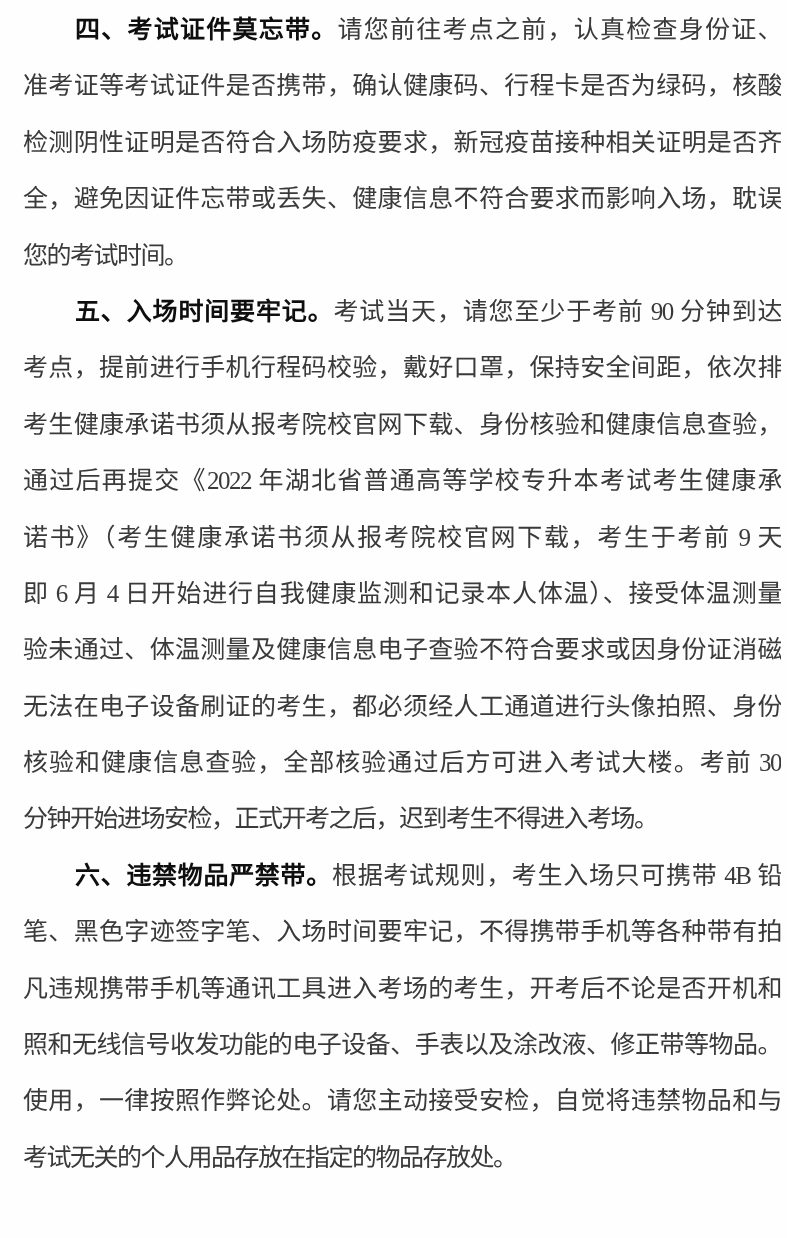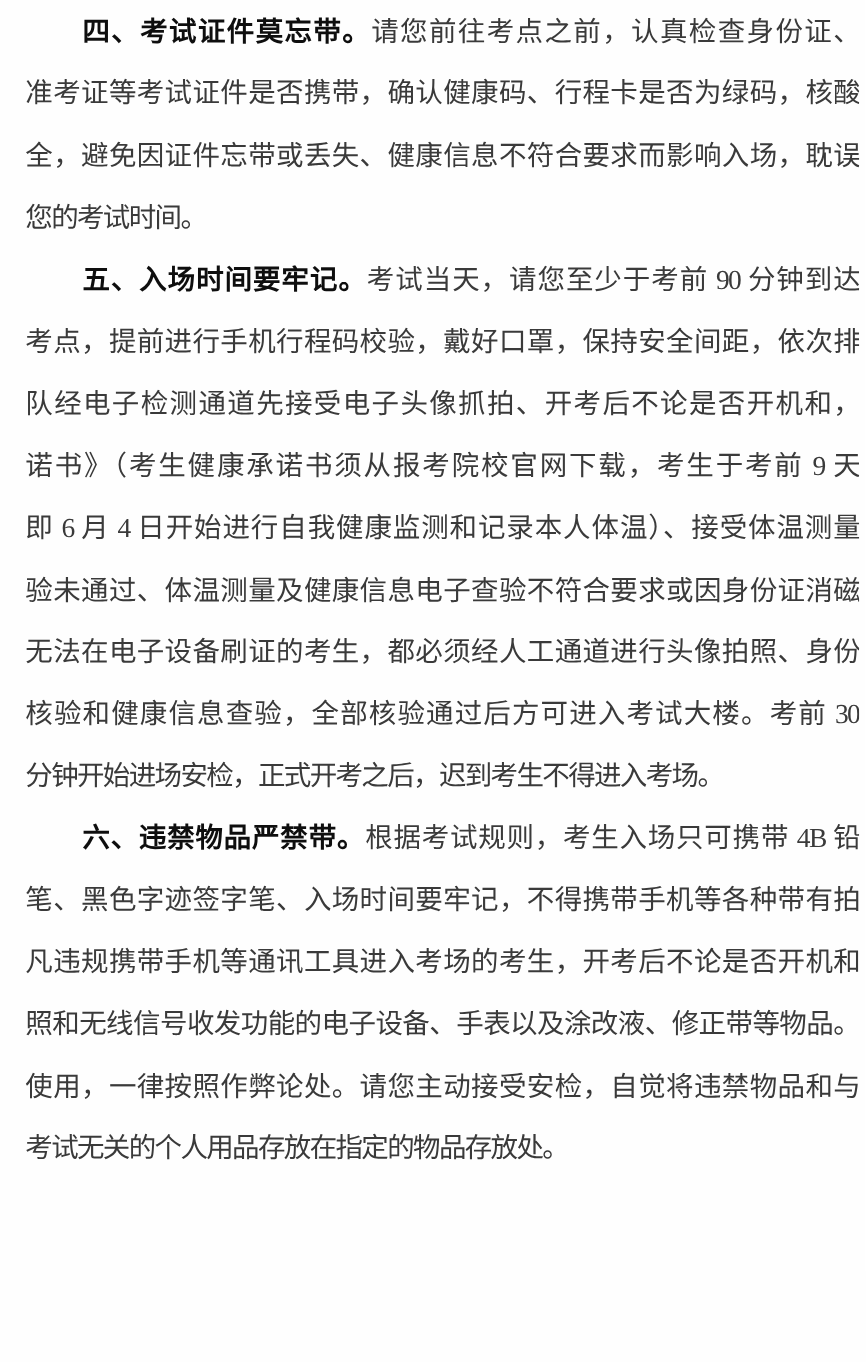--- a/index.html
+++ b/index.html
@@ -47,27 +47,29 @@
   }
 </style>
 </head>
 <body>
 
 <div class="page">
   <div id="doc">
       <div class="para">
         <div class="line indent"><span class="seg bold">四、考试证件莫忘带。</span><span class="seg">请您前往考点之前，认真检查身份证、</span></div>
         <div class="line"><span class="seg">准考证等考试证件是否携带，确认健康码、行程卡是否为绿码，核酸</span></div>
+        <div class="line"><span class="seg">检测阴性证明是否符合入场防疫要求，新冠疫苗接种相关证明是否齐</span></div>
         <div class="line"><span class="seg">全，避免因证件忘带或丢失、健康信息不符合要求而影响入场，耽误</span></div>
         <div class="line last"><span class="seg">您的考试时间。</span></div>
       </div>
       <div class="para">
         <div class="line indent"><span class="seg bold">五、入场时间要牢记。</span><span class="seg">考试当天，请您至少于考前 90 分钟到达</span></div>
         <div class="line"><span class="seg">考点，提前进行手机行程码校验，戴好口罩，保持安全间距，依次排</span></div>
-        <div class="line"><span class="seg">队经电子检测通道先接受电子头像抓拍、开考后不论是否开机和，</span></div>
+        <div class="line"><span class="seg">考生健康承诺书须从报考院校官网下载、身份核验和健康信息查验，</span></div>
+        <div class="line"><span class="seg">通过后再提交《2022 年湖北省普通高等学校专升本考试考生健康承</span></div>
         <div class="line"><span class="seg">诺书》（考生健康承诺书须从报考院校官网下载，考生于考前 9 天</span></div>
         <div class="line"><span class="seg">即 6 月 4 日开始进行自我健康监测和记录本人体温）、接受体温测量</span></div>
         <div class="line"><span class="seg">验未通过、体温测量及健康信息电子查验不符合要求或因身份证消磁</span></div>
         <div class="line"><span class="seg">无法在电子设备刷证的考生，都必须经人工通道进行头像拍照、身份</span></div>
         <div class="line"><span class="seg">核验和健康信息查验，全部核验通过后方可进入考试大楼。考前 30</span></div>
         <div class="line last"><span class="seg">分钟开始进场安检，正式开考之后，迟到考生不得进入考场。</span></div>
       </div>
       <div class="para">
         <div class="line indent"><span class="seg bold">六、违禁物品严禁带。</span><span class="seg">根据考试规则，考生入场只可携带 4B 铅</span></div>
         <div class="line"><span class="seg">笔、黑色字迹签字笔、入场时间要牢记，不得携带手机等各种带有拍</span></div>

